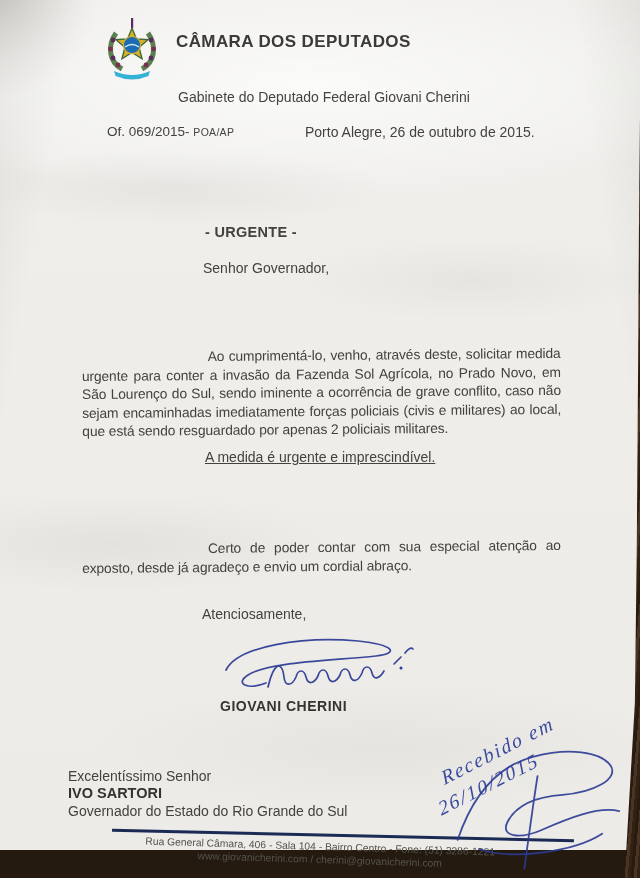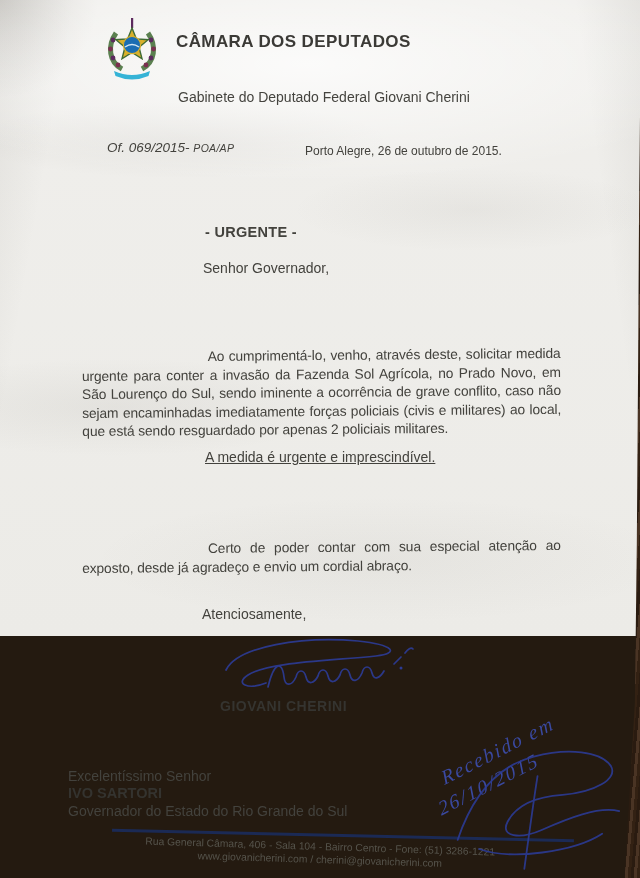--- a/index.html
+++ b/index.html
@@ -2,21 +2,21 @@
 <html><head>
 <meta charset="utf-8">
 <style>
   html,body{margin:0;padding:0;}
   body{
     width:640px;height:878px;position:relative;overflow:hidden;
     background:#241a10;
     font-family:"Liberation Sans", sans-serif;
   }
   .paper{
-    position:absolute;left:0;top:0;width:640px;height:636px;
+    position:absolute;left:0;top:0;width:640px;height:850px;
     background-image:
       radial-gradient(ellipse 620px 170px at 48% 10%, rgba(255,255,255,0.75), rgba(255,255,255,0) 70%),
       radial-gradient(ellipse 300px 55px at 28% 22%, rgba(90,85,75,0.07), rgba(0,0,0,0) 70%),
       radial-gradient(ellipse 260px 60px at 74% 33%, rgba(90,85,75,0.06), rgba(0,0,0,0) 70%),
       radial-gradient(ellipse 330px 70px at 18% 64%, rgba(90,85,75,0.07), rgba(0,0,0,0) 70%),
       radial-gradient(ellipse 420px 90px at 60% 88%, rgba(90,85,75,0.05), rgba(0,0,0,0) 70%),
       radial-gradient(ellipse 140px 140px at 0% 0%, rgba(80,75,65,0.18), rgba(0,0,0,0) 70%),
       linear-gradient(100deg, rgba(60,55,45,0.08), rgba(0,0,0,0) 10%),
       linear-gradient(262deg, rgba(60,55,45,0.07), rgba(0,0,0,0) 9%),
       linear-gradient(#f0efec,#ecebe7);
@@ -24,23 +24,23 @@
   .photo-edge{
     position:absolute;right:0;top:0;width:32px;height:878px;z-index:5;
     background:repeating-linear-gradient(95deg,#2a1b10 0 3px,#4a3424 3px 6px,#332113 6px 9px);
     clip-path:polygon(100% 13%, 97% 24%, 94% 42%, 90% 62%, 84% 80%, 52% 100%, 100% 100%, 100% 13%);
   }
   .abs{position:absolute;}
   .ink{color:#43423d;}
   .header-org{left:176px;top:32px;font-size:17px;font-weight:700;letter-spacing:.4px;color:#3b3a36;}
   .header-office{left:178px;top:56px;font-size:14px;color:#45443f;margin-top:33px;}
   .emblem{left:102px;top:13px;width:60px;height:74px;}
-  .refrow{left:107px;top:140px;font-size:13.5px;font-style:italic;}
+  .refrow{left:107px;top:124px;font-size:13.5px;}
   .ref-sector{font-size:10.5px;letter-spacing:.3px;}
-  .dateline{left:305px;top:144px;font-size:12px;}
+  .dateline{left:305px;top:124px;font-size:14px;}
   .urgente{left:205px;top:224px;font-size:14.5px;font-weight:700;letter-spacing:.3px;text-align:center;}
   .salutation{left:203px;top:260px;font-size:14px;}
   .para{left:82px;width:479px;font-size:13.8px;line-height:18.6px;text-align:justify;letter-spacing:-0.1px;transform:rotate(-0.5deg);}
   .p1{top:333px;text-indent:126px;}
   .p2{left:205px;top:449px;font-size:14px;transform:none;text-decoration:underline;}
   .p3{top:525px;text-indent:126px;}
   .valediction{left:202px;top:606px;font-size:14px;}
   .sig-svg{left:208px;top:634px;width:218px;height:70px;}
   .signer{left:220px;top:698px;width:176px;text-align:left;font-size:14px;font-weight:700;letter-spacing:.5px;color:#353430;}
   .signer-title{left:220px;top:716px;width:176px;text-align:center;font-size:12.5px;color:#45443f;}

